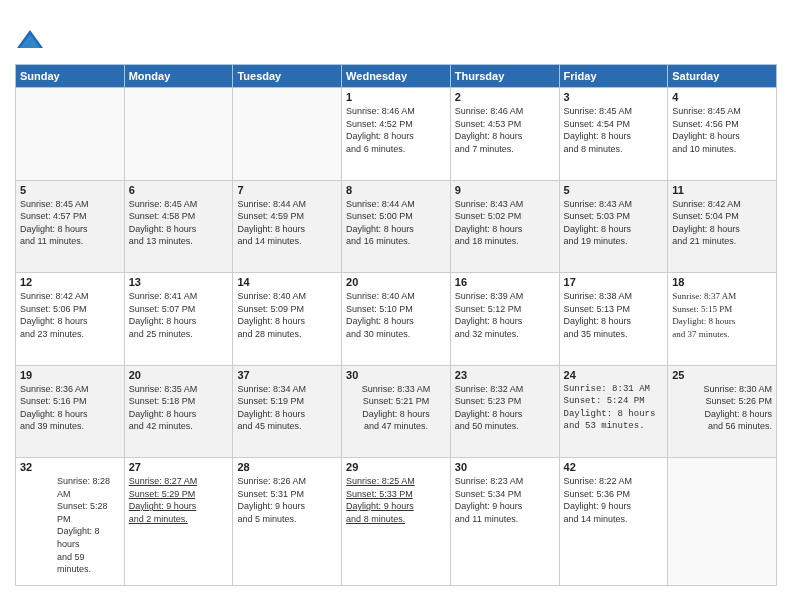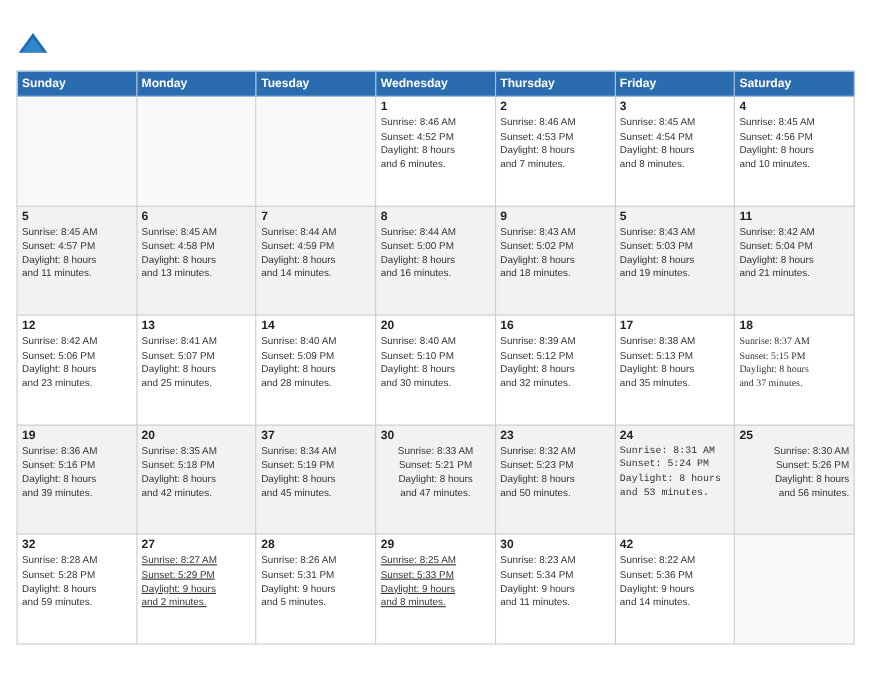--- a/index.html
+++ b/index.html
@@ -318,21 +318,21 @@
             <div class="cell-date">25</div>
             <div class="cell-info" style="white-space: pre-line; text-align: right;">Sunrise: 8:30 AM
 Sunset: 5:26 PM
 Daylight: 8 hours
 and 56 minutes.</div>
           </td>
         </tr>
         <tr>
           <td>
             <div class="cell-date">32</div>
-            <div class="cell-info" style="white-space: pre-line;">Sunrise: 8:28 AM
+            <div class="cell-info" style="white-space: pre-line; margin-left: 37px;">Sunrise: 8:28 AM
 Sunset: 5:28 PM
 Daylight: 8 hours
 and 59 minutes.</div>
           </td>
           <td>
             <div class="cell-date">27</div>
             <div class="cell-info" style="white-space: pre-line; text-decoration: underline;">Sunrise: 8:27 AM
 Sunset: 5:29 PM
 Daylight: 9 hours
 and 2 minutes.</div>

